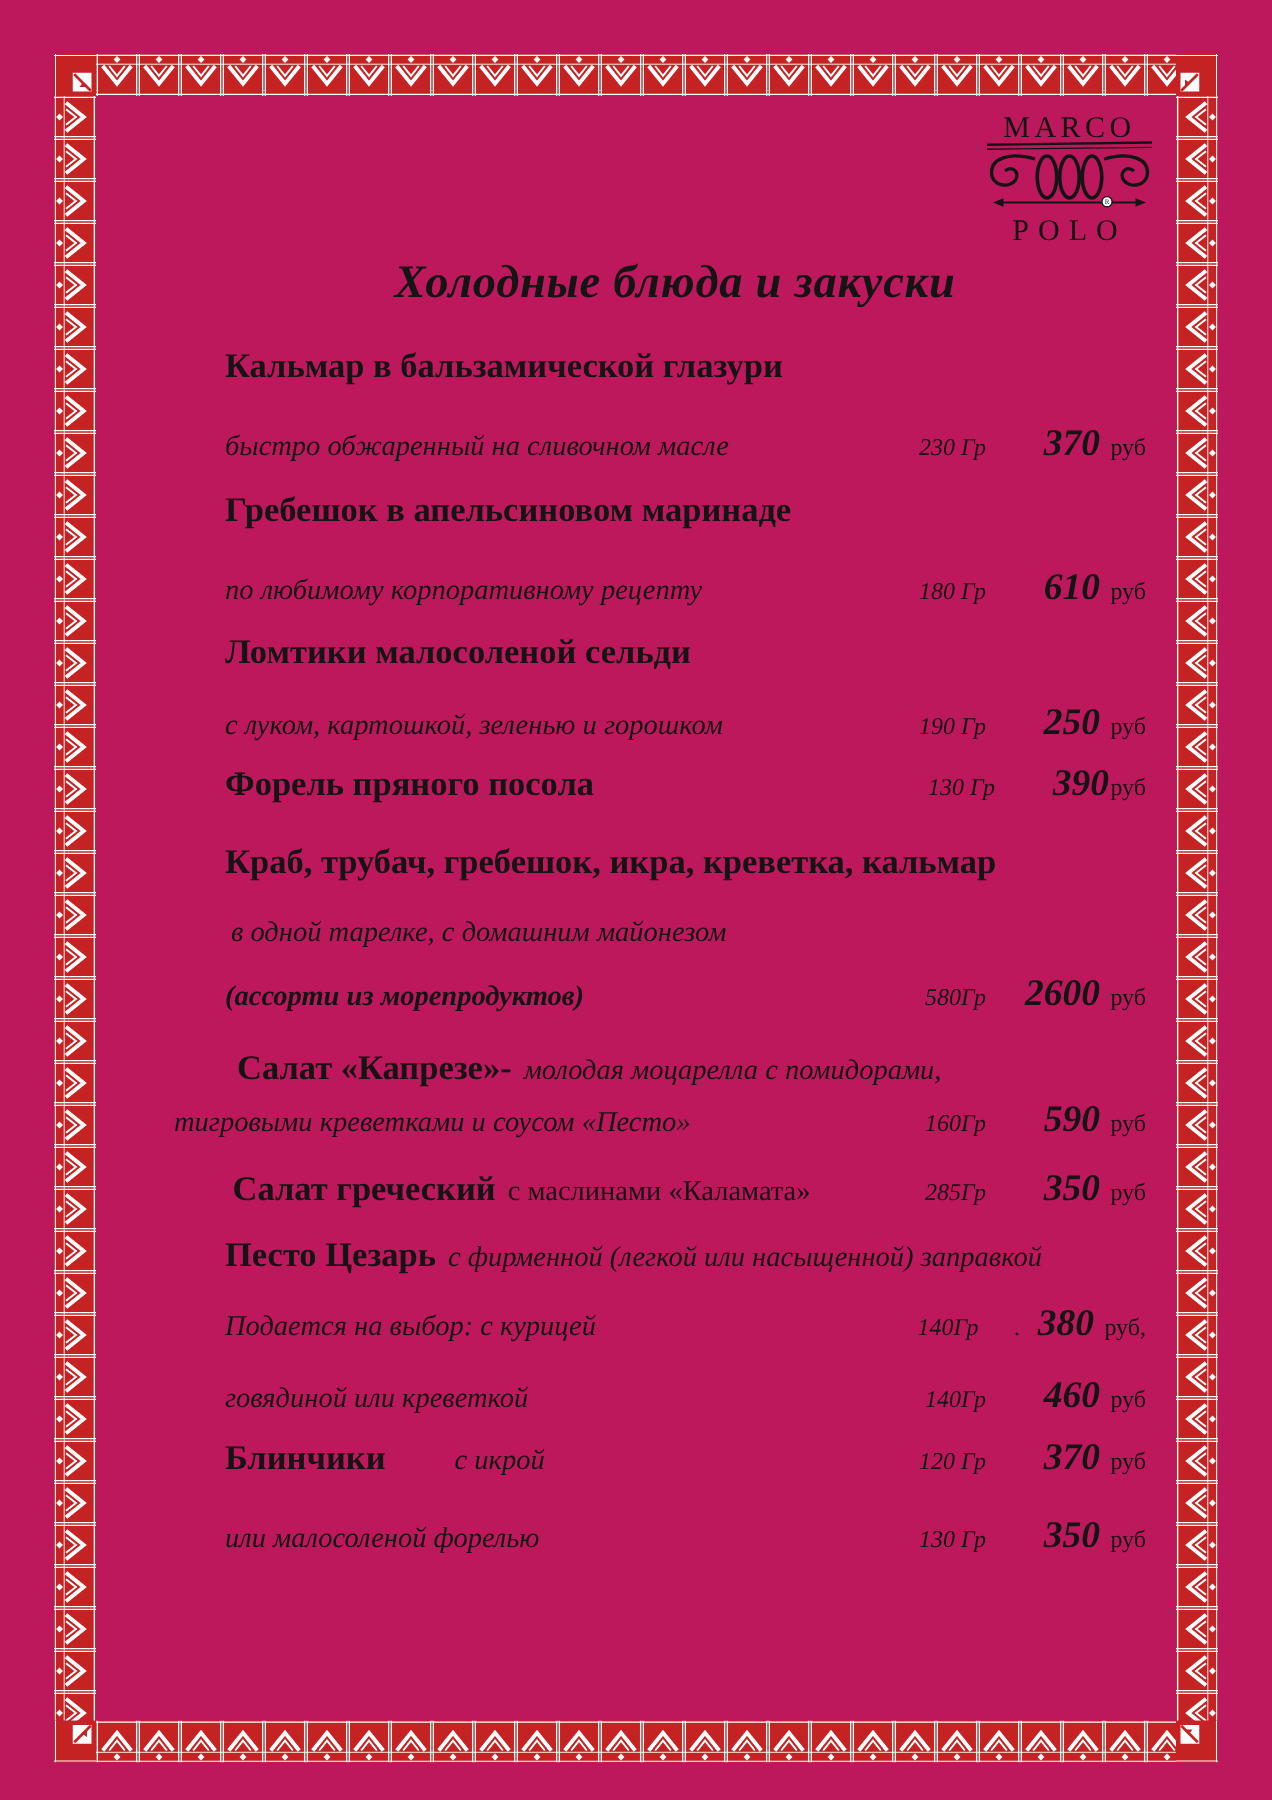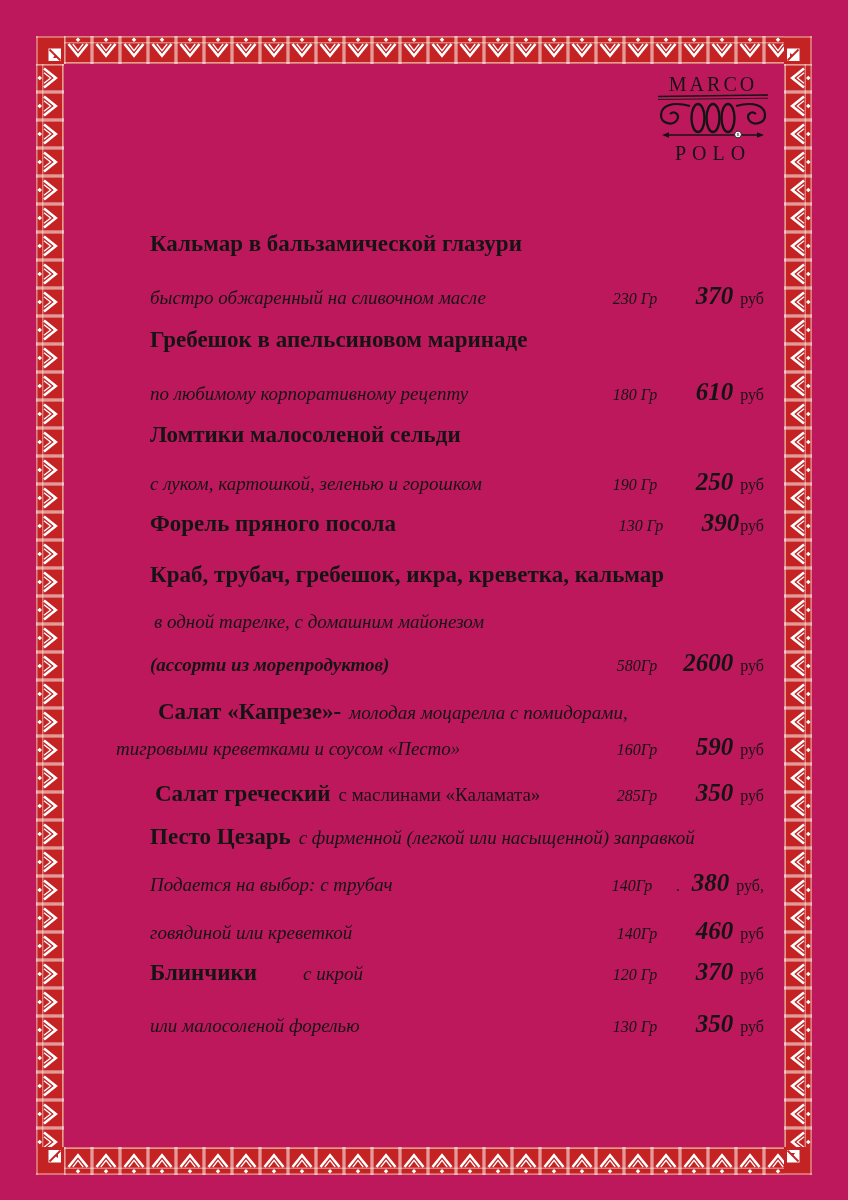--- a/index.html
+++ b/index.html
@@ -1819,20 +1819,21 @@
       <ellipse cx="78" cy="44" rx="6.5" ry="14" stroke-width="2.4"></ellipse>
       <line x1="18" y1="61" x2="108" y2="61" stroke-width="1.3"></line>
       <path d="M12 61 l7 -2.8 v5.6 Z" fill="#141414" stroke="none"></path>
       <path d="M114 61 l-7 -2.8 v5.6 Z" fill="#141414" stroke="none"></path>
       <circle cx="88" cy="60.5" r="3.4" fill="#ffffff" stroke-width="0.9"></circle>
     </g>
     <text x="88" y="62.3" text-anchor="middle" font-family="Liberation Serif, serif" font-size="4.6" fill="#141414">R</text>
     <text x="63" y="86" text-anchor="middle" font-family="Liberation Serif, serif" font-size="20" letter-spacing="6" fill="#141414">POLO</text>
   </svg>
 
+  <div class="main-title">Холодные блюда и закуски</div>
 
   <div class="line" style="top:231px">
     <span class="lt title-txt">Кальмар в бальзамической глазури</span>
   </div>
 
   <div class="line" style="top:282px">
     <span class="lt i">быстро обжаренный  на сливочном  масле</span>
     <span class="pricing">
       <span class="w">230 Гр</span>
       <span class="p">370</span>
@@ -1918,21 +1919,21 @@
     </span>
   </div>
 
   <div class="line" style="top:824px">
     <span class="lt">
       <span class="title-txt">Песто Цезарь</span><span class="i sm-gap">с фирменной  (легкой или насыщенной) заправкой</span>
     </span>
   </div>
 
   <div class="line" style="top:869px">
-    <span class="lt i">Подается на выбор: с трубач</span>
+    <span class="lt i">Подается на выбор: с курицей</span>
     <span class="pricing">
       <span class="w">140Гр</span>
       <span class="pre">.</span>
       <span class="p" style="min-width:44px">380</span>
       <span class="u">руб,</span>
     </span>
   </div>
 
   <div class="line" style="top:917px">
     <span class="lt i">говядиной  или  креветкой</span>

